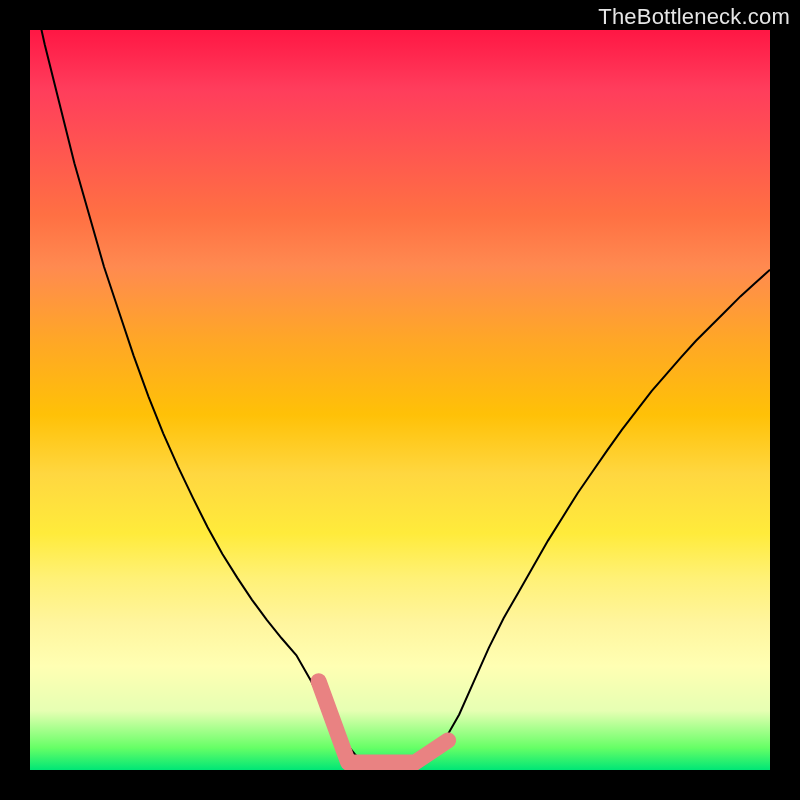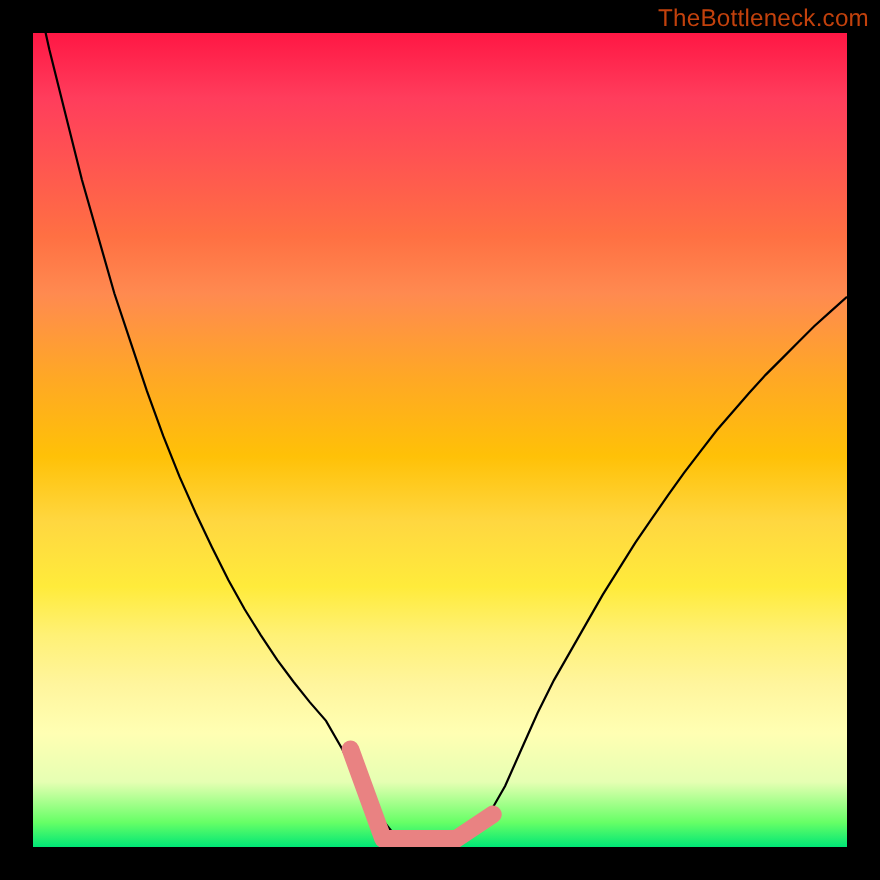--- a/index.html
+++ b/index.html
@@ -32,21 +32,21 @@
       #e6ffb3 92%,
       #66ff66 97%,
       #00e676 100%);
   }
   .watermark {
     position: absolute;
     top: 4px;
     right: 10px;
     font-family: Arial, sans-serif;
     font-size: 22px;
-    color: #c2410c;
+    color: #e5e5e5;
     font-weight: 500;
     letter-spacing: 0.2px;
   }
   svg.curve { position: absolute; left:0; top:0; width:740px; height:740px; }
   .curve-path { fill: none; stroke: #000; stroke-width: 2; }
   .notch-path { fill: none; stroke: #e98282; stroke-width: 16; stroke-linecap: round; stroke-linejoin: round; }
 </style>
 </head>
 <body>
 

